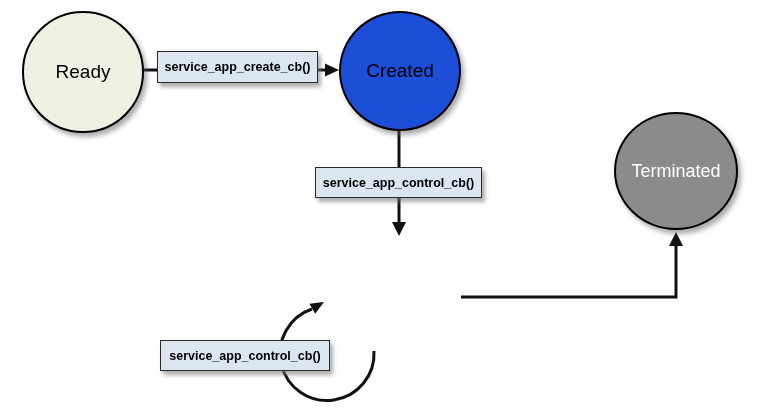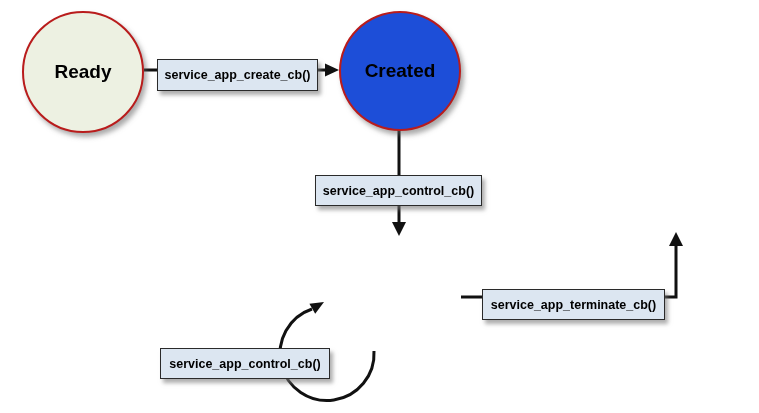--- a/index.html
+++ b/index.html
@@ -27,27 +27,27 @@
     stroke-width: 3;
     stroke-linejoin: miter;
   }
   .arrows-layer polygon {
     fill: #111111;
     stroke: none;
   }
   .state {
     position: absolute;
     z-index: 2;
-    border: 2px solid #b91c1c;
+    border: 2px solid #000000;
     border-radius: 50%;
     box-sizing: border-box;
     display: flex;
     align-items: center;
     justify-content: center;
-    font-weight: bold;
+    font-weight: normal;
     font-size: 19px;
     color: #000000;
     box-shadow: 3px 4px 5px rgba(100,100,100,0.55);
   }
   .state-ready {
     left: 22px; top: 11px; width: 122px; height: 122px;
     background: #edf1e2;
   }
   .state-created {
     left: 339px; top: 11px; width: 122px; height: 120px;
@@ -70,21 +70,20 @@
     border: 1px solid #2a2a2a;
     box-sizing: border-box;
     display: flex;
     align-items: center;
     justify-content: center;
     font-weight: bold;
     font-size: 12.5px;
     color: #000000;
     box-shadow: 3px 4px 4px rgba(120,120,120,0.6);
     white-space: nowrap;
-    margin-top: 8px;
   }
   .tlabel-create    { left: 157px; top: 51px;  width: 161px; height: 32px; }
   .tlabel-control-1 { left: 315px; top: 167px; width: 167px; height: 31px; }
   .tlabel-terminate { left: 482px; top: 281px; width: 183px; height: 31px; }
   .tlabel-control-2 { left: 160px; top: 340px; width: 170px; height: 31px; }
 </style>
 </head>
 <body>
 
 <div class="stage">
@@ -106,30 +105,30 @@
 
   <div class="state state-ready">
     <span>Ready</span>
   </div>
 
   <div class="state state-created">
     <span>Created</span>
   </div>
 
 
+  <div class="state state-terminated">
+    <span>Terminated</span>
+  </div>
 
   <div class="tlabel tlabel-create">
     <span>service_app_create_cb()</span>
   </div>
 
   <div class="tlabel tlabel-control-1">
     <span>service_app_control_cb()</span>
   </div>
 
-  <div class="tlabel tlabel-terminate">
-    <span>service_app_terminate_cb()</span>
-  </div>
 
   <div class="tlabel tlabel-control-2">
     <span>service_app_control_cb()</span>
   </div>
 
 </div>
 
 </body></html>

